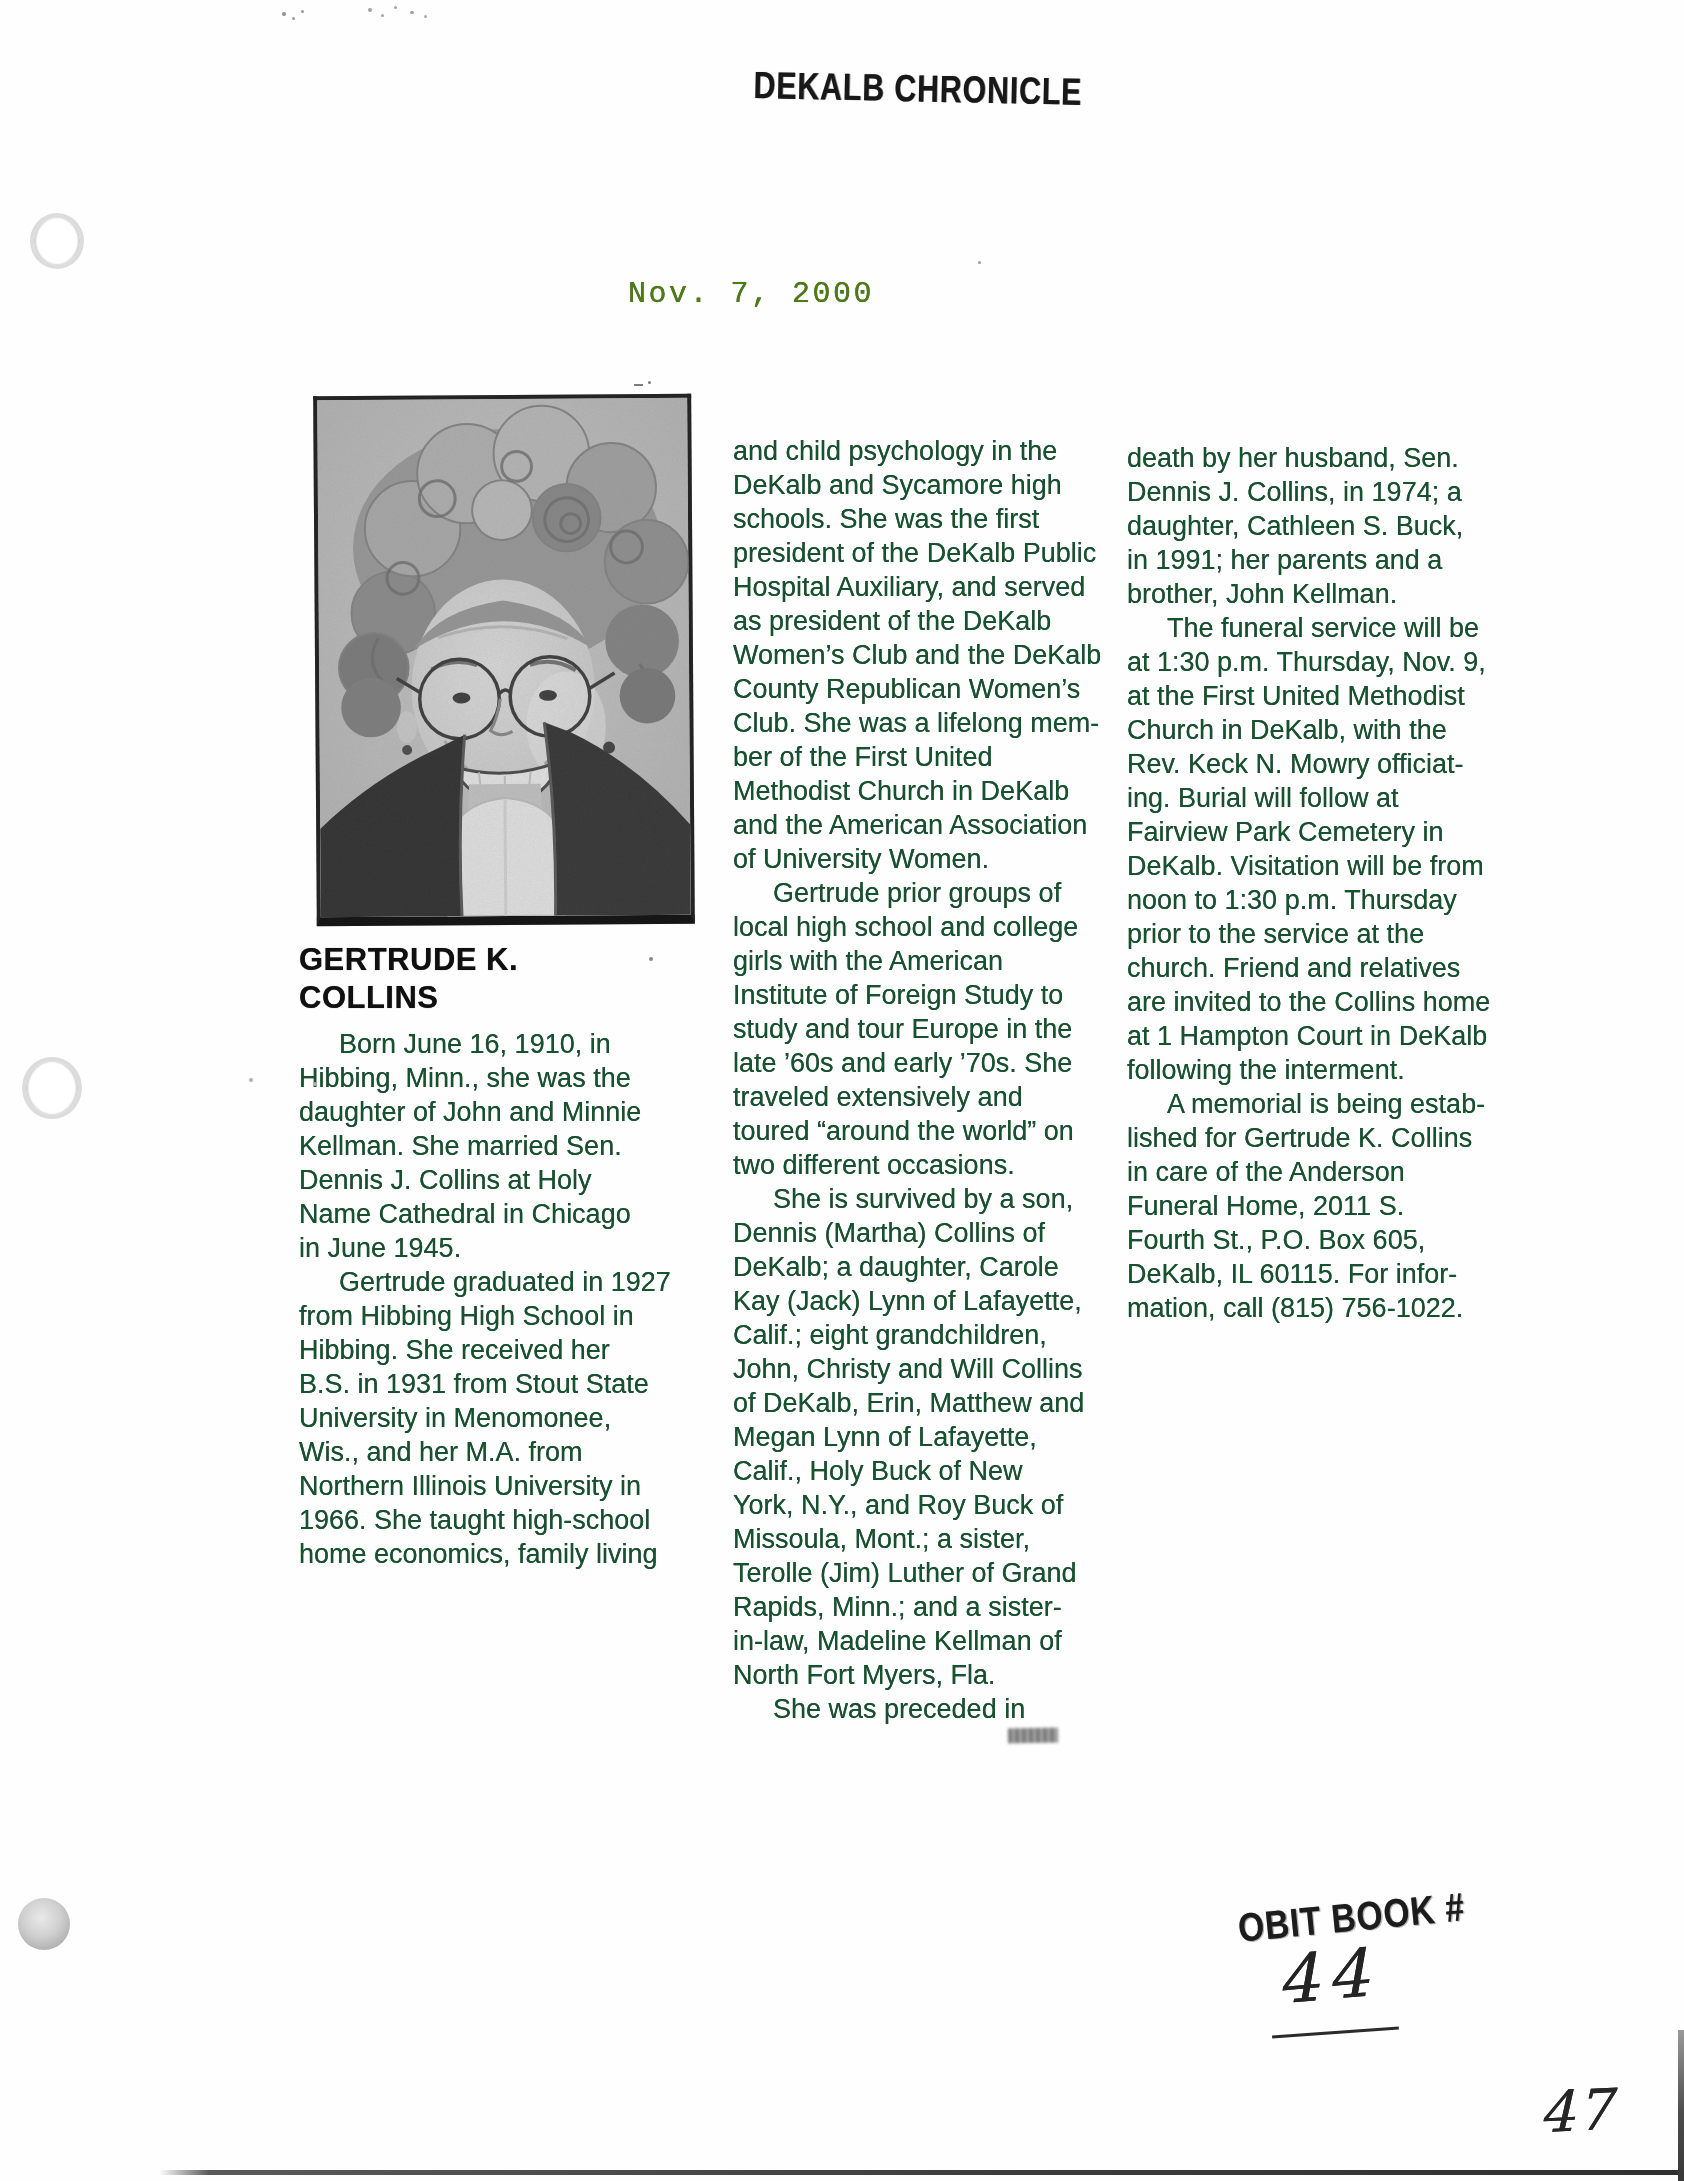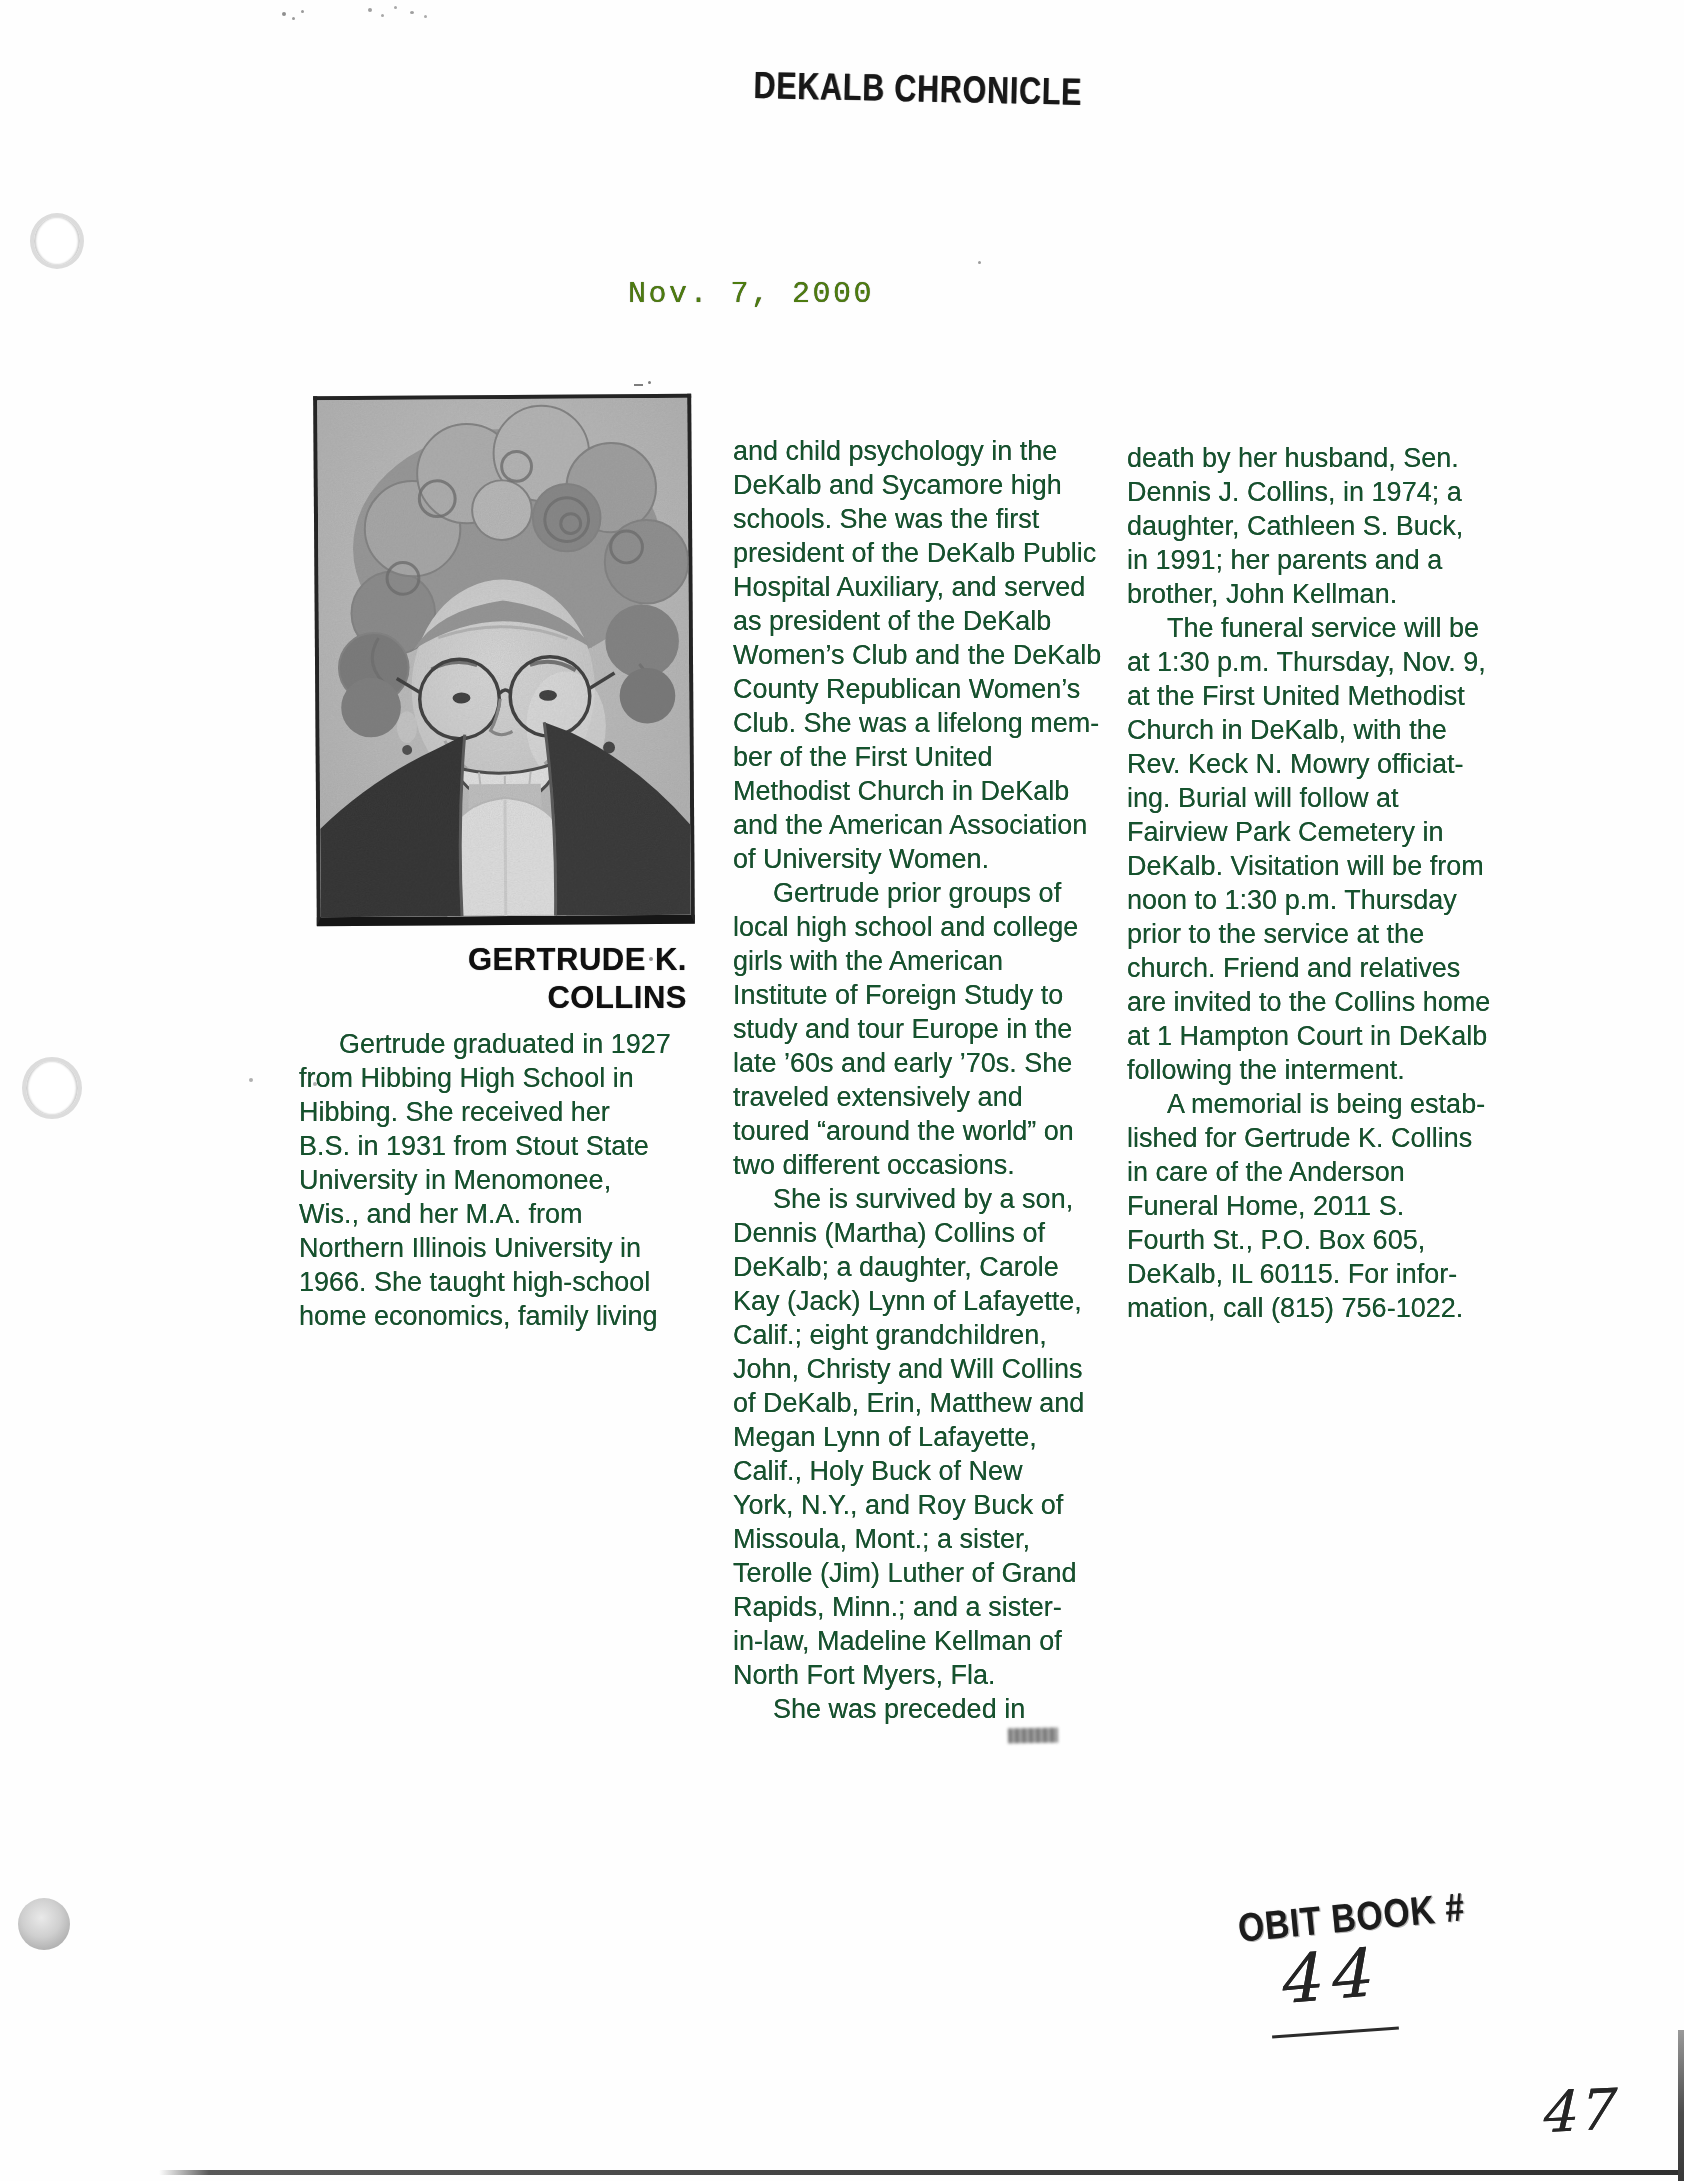--- a/index.html
+++ b/index.html
@@ -22,21 +22,21 @@
   }
   
   #photo-frame{
     position:absolute;left:315px;top:395px;width:378px;height:530px;
     border:4px solid #242424;border-bottom:9px solid #161616;box-sizing:border-box;
     background:#bfbfbf;transform:rotate(-.4deg);
   }
   #photo-frame svg{display:block;width:100%;height:100%;}
   
   #obit-heading{
-    position:absolute;left:299px;top:941px;width:388px;text-align:right;
+    position:absolute;left:299px;top:941px;width:388px;text-align:left;
     font-size:31px;font-weight:700;line-height:38px;letter-spacing:0.5px;color:#101010;
     text-shadow:0 0 0.8px rgba(10,10,10,.75);
   }
   
   .col{position:absolute;font-size:27px;line-height:34px;color:#14532d;
     text-shadow:0 0 0.6px rgba(18,18,18,.72);}
   #col-1{left:299px;top:1027px;width:390px;}
   #col-2{left:733px;top:434px;width:384px;}
   #col-3{left:1127px;top:441px;width:390px;}
   .para{margin:0;}
@@ -195,20 +195,29 @@
     </svg>
   </div>
 
   <div id="obit-heading">
     <div>GERTRUDE K.</div>
     <div>COLLINS</div>
   </div>
 
   <div id="col-1" class="col">
       <div class="para">
+        <div class="line indent">Born June 16, 1910, in</div>
+        <div class="line">Hibbing, Minn., she was the</div>
+        <div class="line">daughter of John and Minnie</div>
+        <div class="line">Kellman. She married Sen.</div>
+        <div class="line">Dennis J. Collins at Holy</div>
+        <div class="line">Name Cathedral in Chicago</div>
+        <div class="line">in June 1945.</div>
+      </div>
+      <div class="para">
         <div class="line indent">Gertrude graduated in 1927</div>
         <div class="line">from Hibbing High School in</div>
         <div class="line">Hibbing. She received her</div>
         <div class="line">B.S. in 1931 from Stout State</div>
         <div class="line">University in Menomonee,</div>
         <div class="line">Wis., and her M.A. from</div>
         <div class="line">Northern Illinois University in</div>
         <div class="line">1966. She taught high-school</div>
         <div class="line">home economics, family living</div>
       </div>

